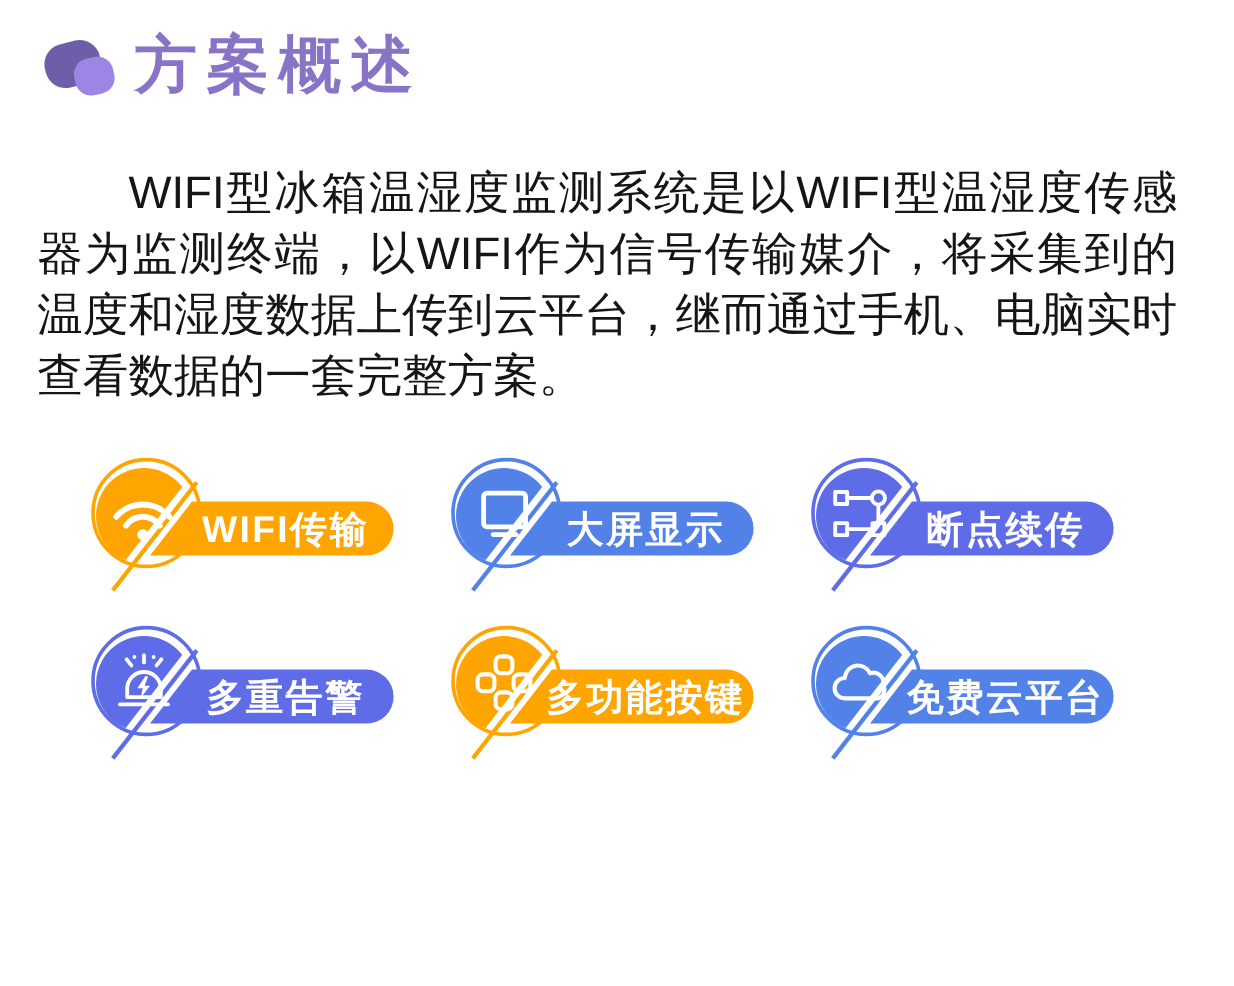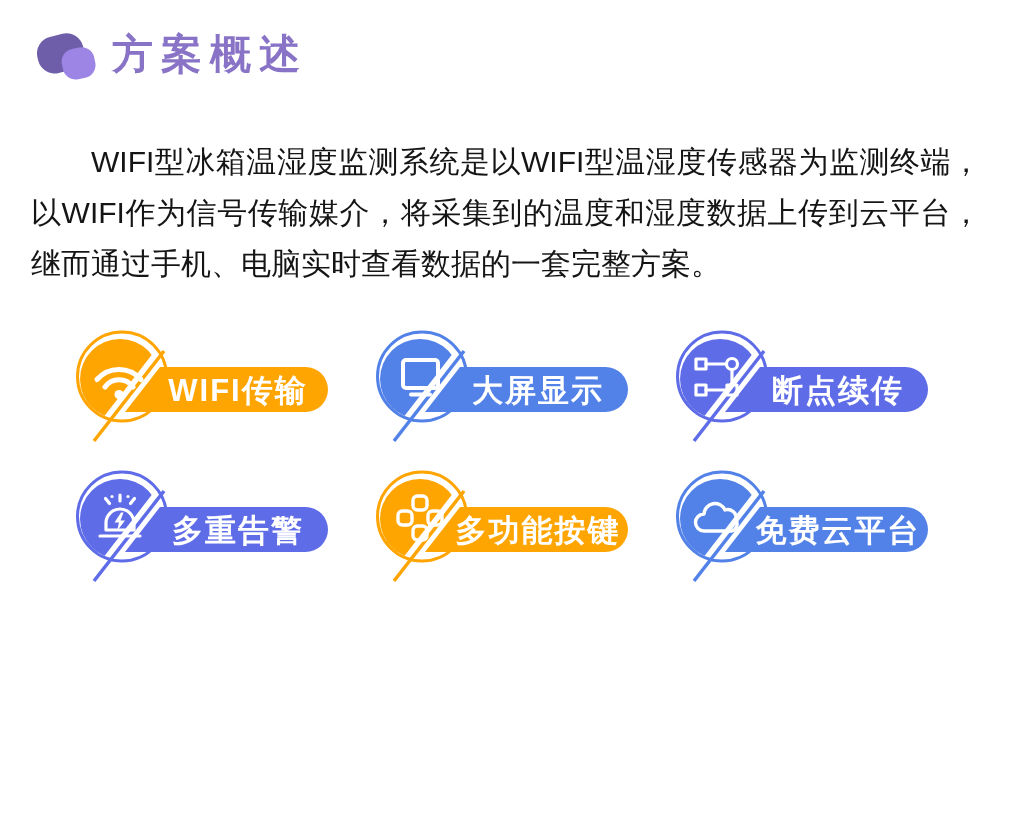--- a/index.html
+++ b/index.html
@@ -8,28 +8,28 @@
     width:1028px; height:822px; background:#ffffff;
     font-family:"Liberation Sans", sans-serif;
     overflow:hidden;
   }
   .page { padding:22px 31px 0 31px; }
 
   
   .header { display:flex; align-items:center; gap:15px; margin-left:2px; }
   .title-icon { width:64px; height:66px; flex:0 0 auto; }
   .page-title {
-    font-size:41px; font-weight:bold; letter-spacing:8px;
+    font-size:52px; font-weight:bold; letter-spacing:8px;
     color:#8973C6; line-height:1.2;
   }
 
   
   .body-text {
     margin-top:48px; width:950px;
-    font-size:30px; line-height:51px; color:#151515;
+    font-size:38px; line-height:51px; color:#151515;
     text-align:justify;
   }
   .body-text p { margin:0; text-indent:2em; }
 
   
   .features {
     margin-top:38px; margin-left:29px;
     display:grid; grid-template-columns:repeat(3,300px);
     grid-auto-rows:130px; row-gap:10px;text-align:center;
   }

